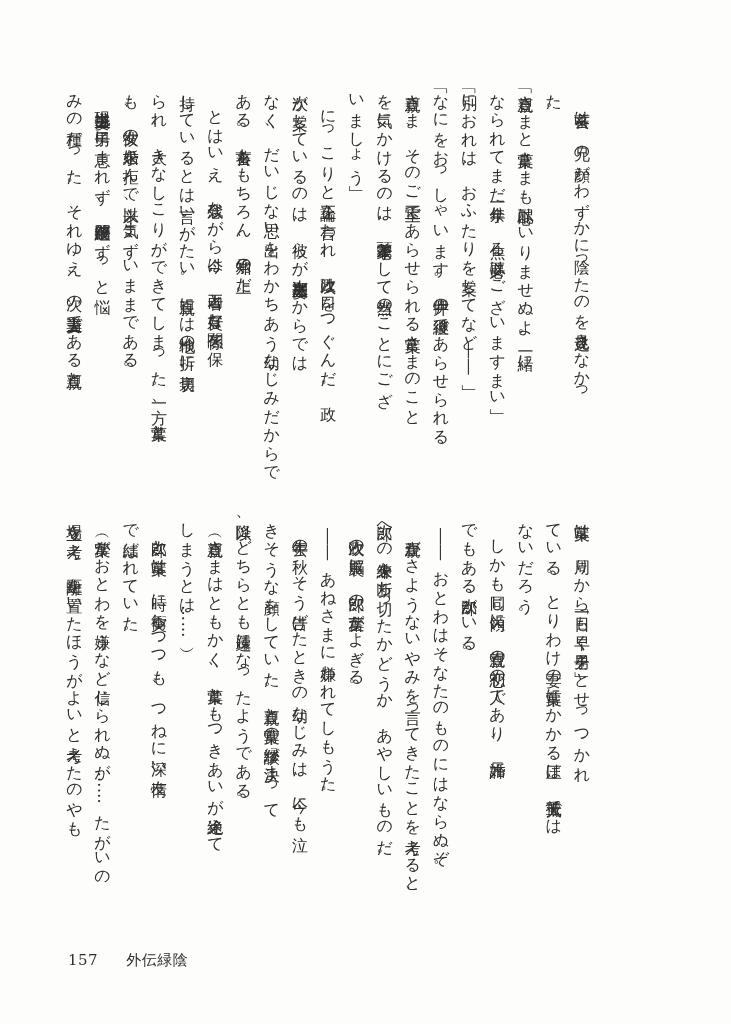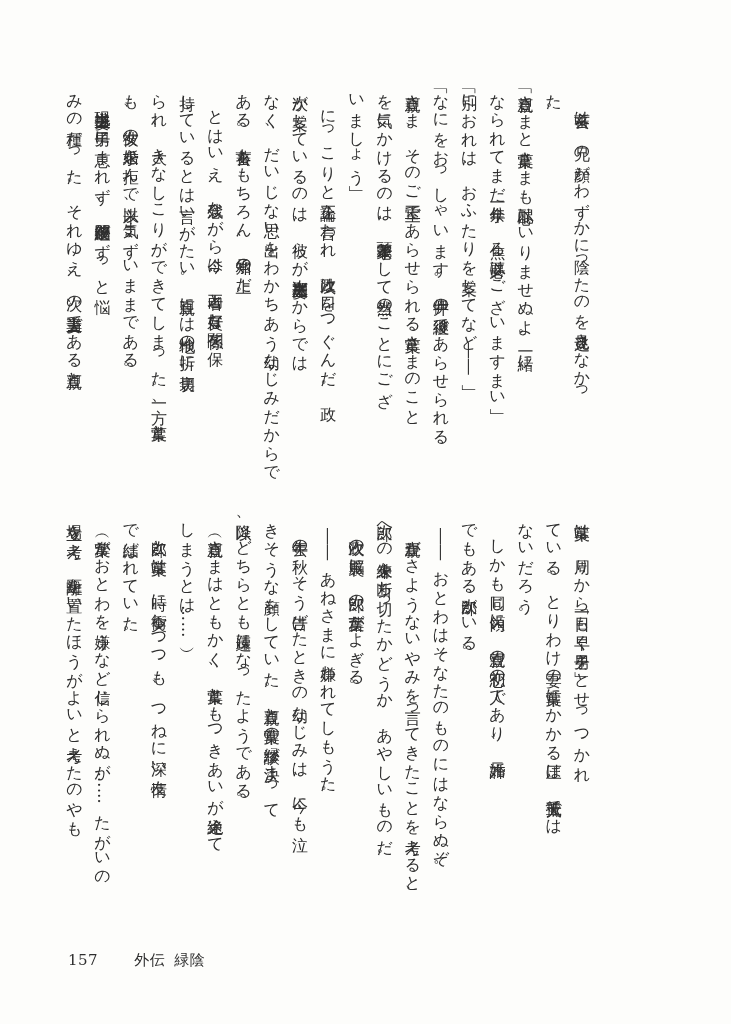--- a/index.html
+++ b/index.html
@@ -37,22 +37,22 @@
     text-indent: 16.4px;        
   }
   .footer {
     position: absolute;
     left: 68px;
     top: 951px;
     font-size: 15px;
     letter-spacing: 0.5px;
     white-space: nowrap;
   }
-  .footer .page-num   { margin-right: 36px; }
-  .footer .sec-label  { margin-right: 9px; }
+  .footer .page-num   { margin-right: 28px; }
+  .footer .sec-label  { }
 </style>
 </head>
 <body>
 
 <div class="page">
 
   <div class="vblock vblock-top">
       <div class="vline indent">玄蕃は、兄の顔がわずかに陰ったのを見逃さなかっ</div>
       <div class="vline">た。</div>
       <div class="vline">「直親さまと常葉さまも心配はいりませぬよ。一緒に</div>

